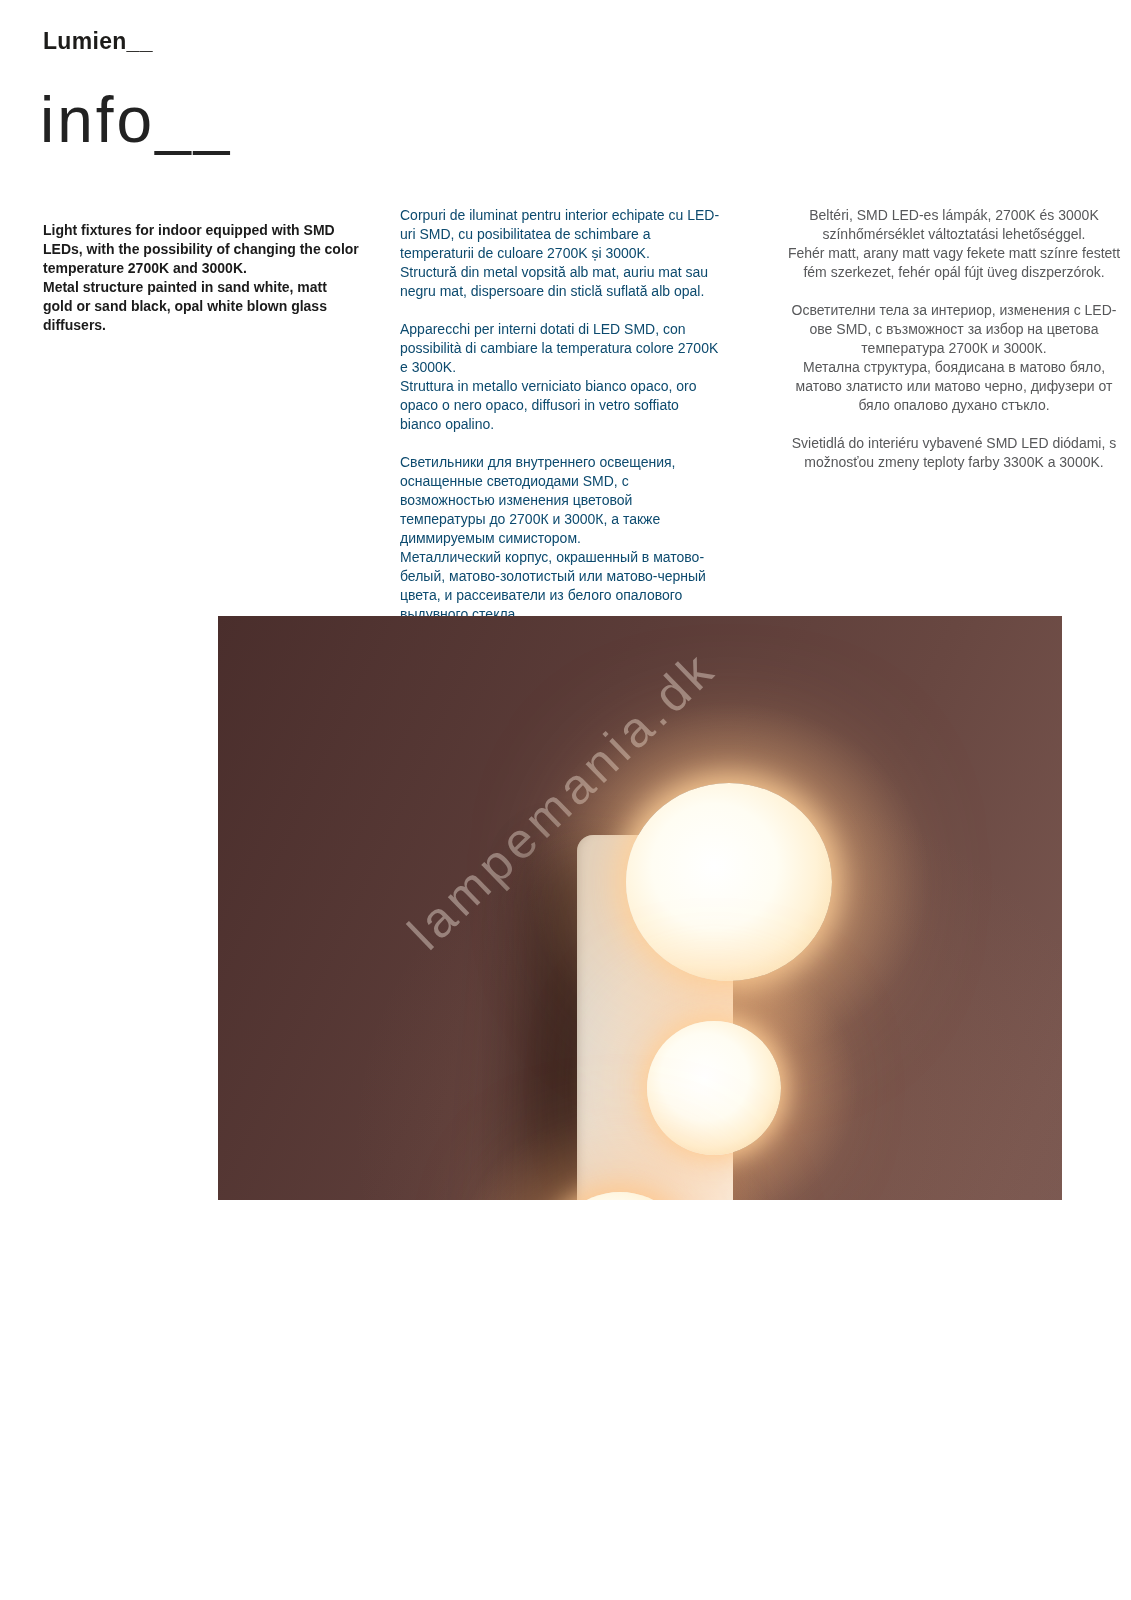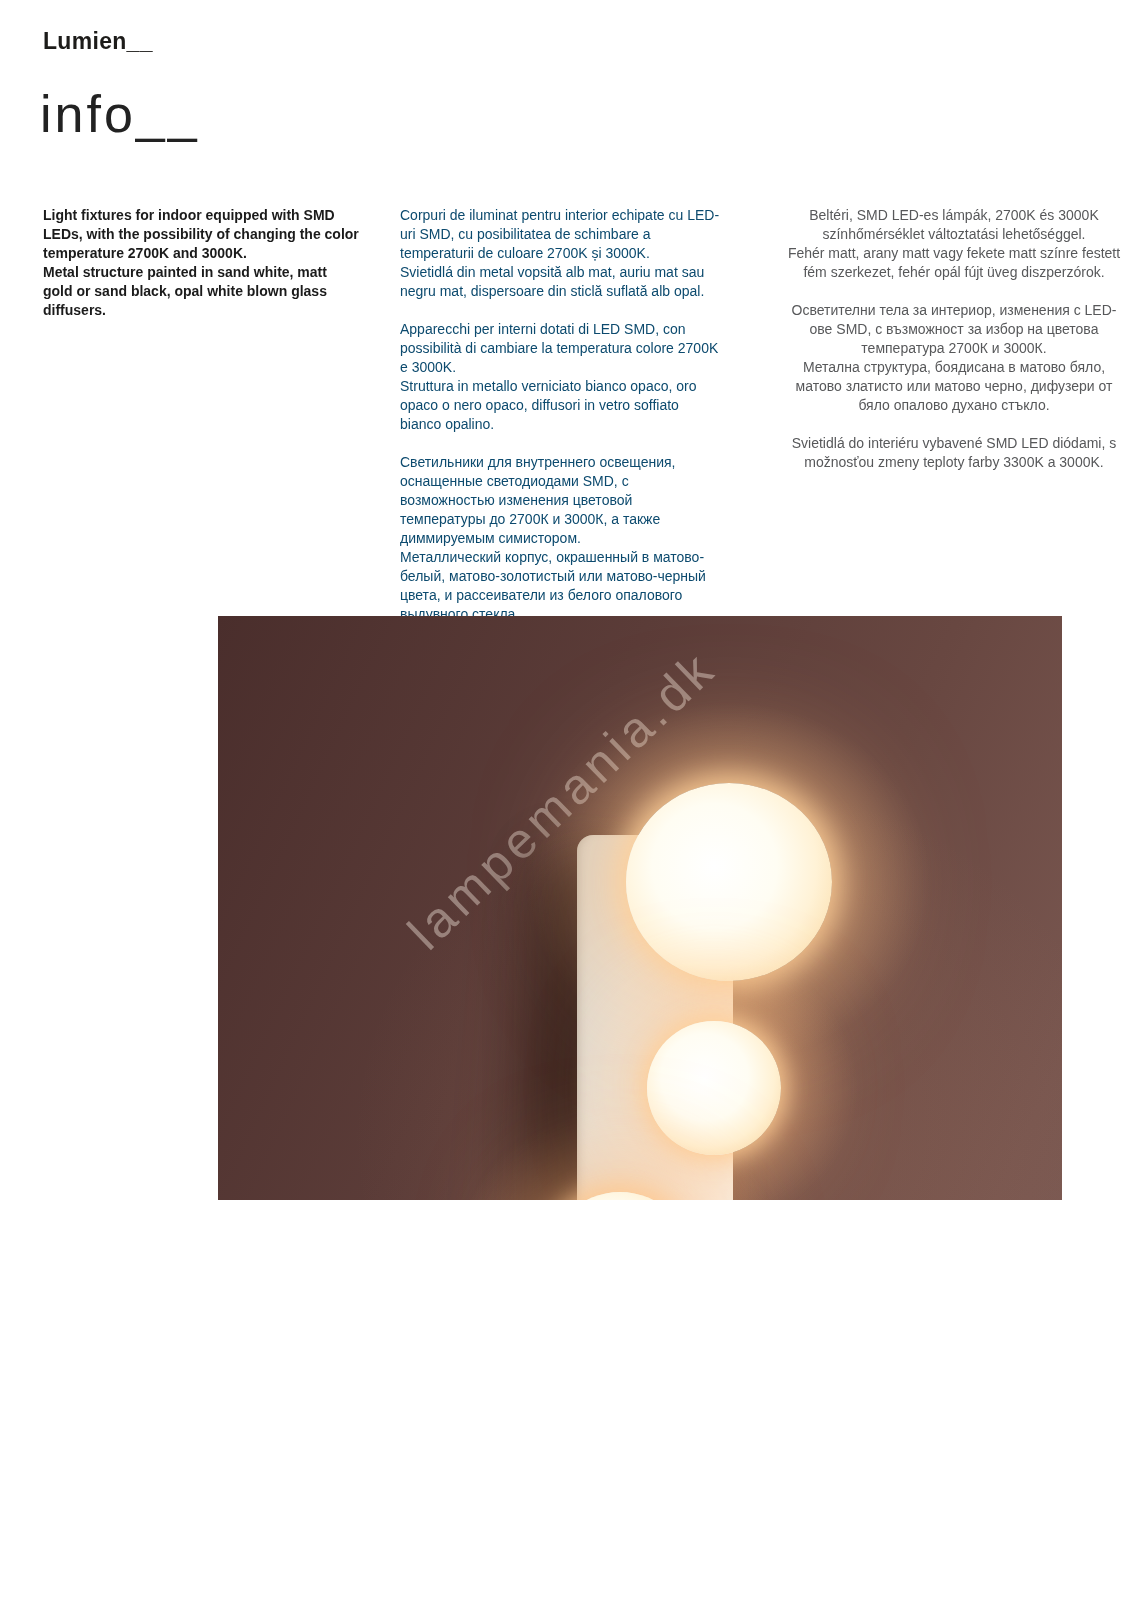--- a/index.html
+++ b/index.html
@@ -9,28 +9,28 @@
     background:#ffffff; overflow:hidden;
     font-family:"Liberation Sans", sans-serif;
     -webkit-font-smoothing:antialiased;
   }
   .brand {
     position:absolute; left:43px; top:28px;
     font-size:23px; font-weight:700; color:#1d1c1a; letter-spacing:0.3px;
   }
   .info-title {
     position:absolute; left:40px; top:88px;
-    font-size:52px; font-weight:200; color:#222222; letter-spacing:3px; line-height:1;
+    font-size:64px; font-weight:200; color:#222222; letter-spacing:3px; line-height:1;
   }
   .col { position:absolute; top:206px; font-size:14px; line-height:19px; }
   .col-en { left:43px;  width:316px; font-weight:700; color:#1b1b1b; }
   .col-2  { left:400px; width:320px; color:#0c4a6e; }
   .col-3  { left:786px; width:336px; color:#57585a;text-align:center; }
   .lang-block { margin-bottom:19px; }
-  .lang-block:last-child { margin-bottom:0; }
+  .lang-block:last-child { margin-bottom:0;margin-top:15px; }
 
   
   .photo {
     position:absolute; left:218px; top:616px; width:844px; height:840px; overflow:hidden;
     background:
       radial-gradient(280px 250px at 511px 266px, rgba(255,198,145,0.50), rgba(255,198,145,0) 72%),
       radial-gradient(200px 190px at 496px 472px, rgba(255,188,135,0.40), rgba(255,188,135,0) 72%),
       radial-gradient(230px 215px at 402px 649px, rgba(255,178,122,0.46), rgba(255,178,122,0) 72%),
       radial-gradient(520px 470px at 62% 62%, rgba(196,138,104,0.16), rgba(196,138,104,0) 75%),
       linear-gradient(115deg, #4a2e2c 0%, #5b3c38 35%, #684741 60%, #78564f 85%, #7d5c55 100%);
@@ -92,21 +92,21 @@
   <div class="col col-en">
     <div class="lang-block">
       <div>Light fixtures for indoor equipped with SMD LEDs, with the possibility of changing the color temperature 2700K and 3000K.</div>
       <div>Metal structure painted in sand white, matt gold or sand black, opal white blown glass diffusers.</div>
     </div>
   </div>
 
   <div class="col col-2">
     <div class="lang-block">
       <div>Corpuri de iluminat pentru interior echipate cu LED-uri SMD, cu posibilitatea de schimbare a temperaturii de culoare 2700K și 3000K.</div>
-      <div>Svietidlá din metal vopsită alb mat, auriu mat sau negru mat, dispersoare din sticlă suflată alb opal.</div>
+      <div>Structură din metal vopsită alb mat, auriu mat sau negru mat, dispersoare din sticlă suflată alb opal.</div>
     </div>
     <div class="lang-block">
       <div>Apparecchi per interni dotati di LED SMD, con possibilità di cambiare la temperatura colore 2700K e 3000K.</div>
       <div>Struttura in metallo verniciato bianco opaco, oro opaco o nero opaco, diffusori in vetro soffiato bianco opalino.</div>
     </div>
     <div class="lang-block">
       <div>Светильники для внутреннего освещения, оснащенные светодиодами SMD, с возможностью изменения цветовой температуры до 2700К и 3000К, а также диммируемым симистором.</div>
       <div>Металлический корпус, окрашенный в матово-белый, матово-золотистый или матово-черный цвета, и рассеиватели из белого опалового выдувного стекла.</div>
     </div>
   </div>

